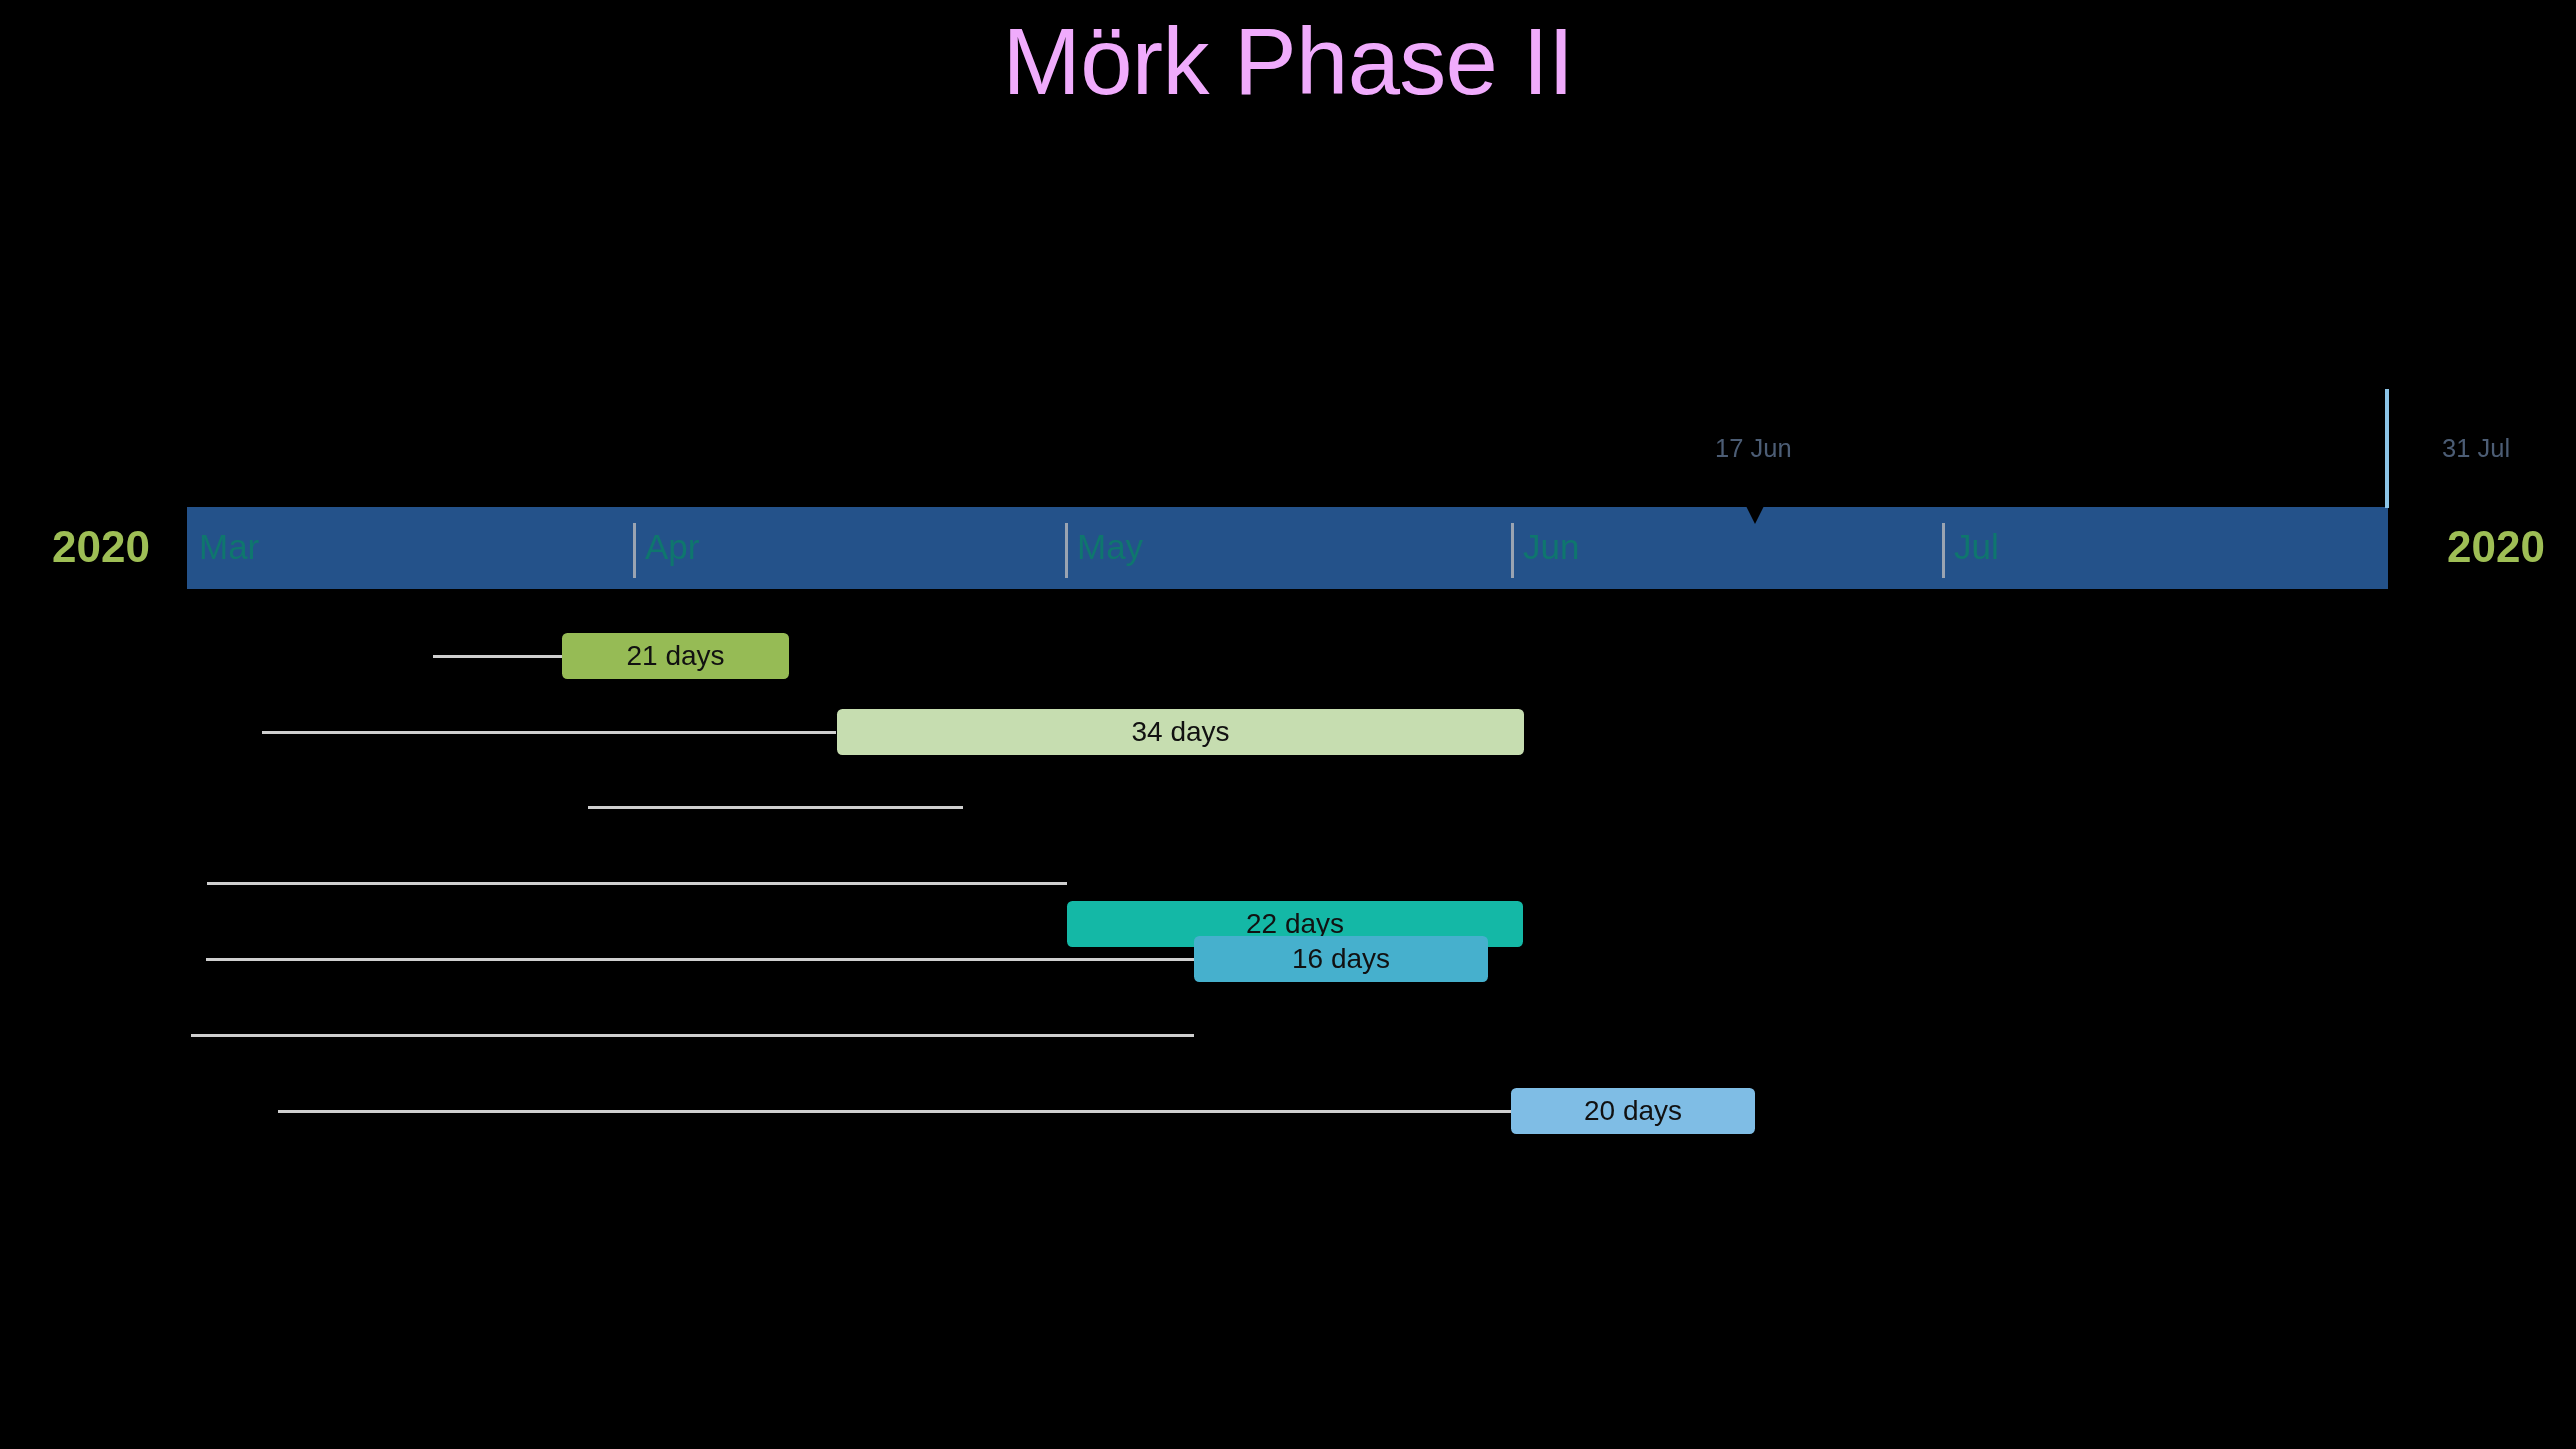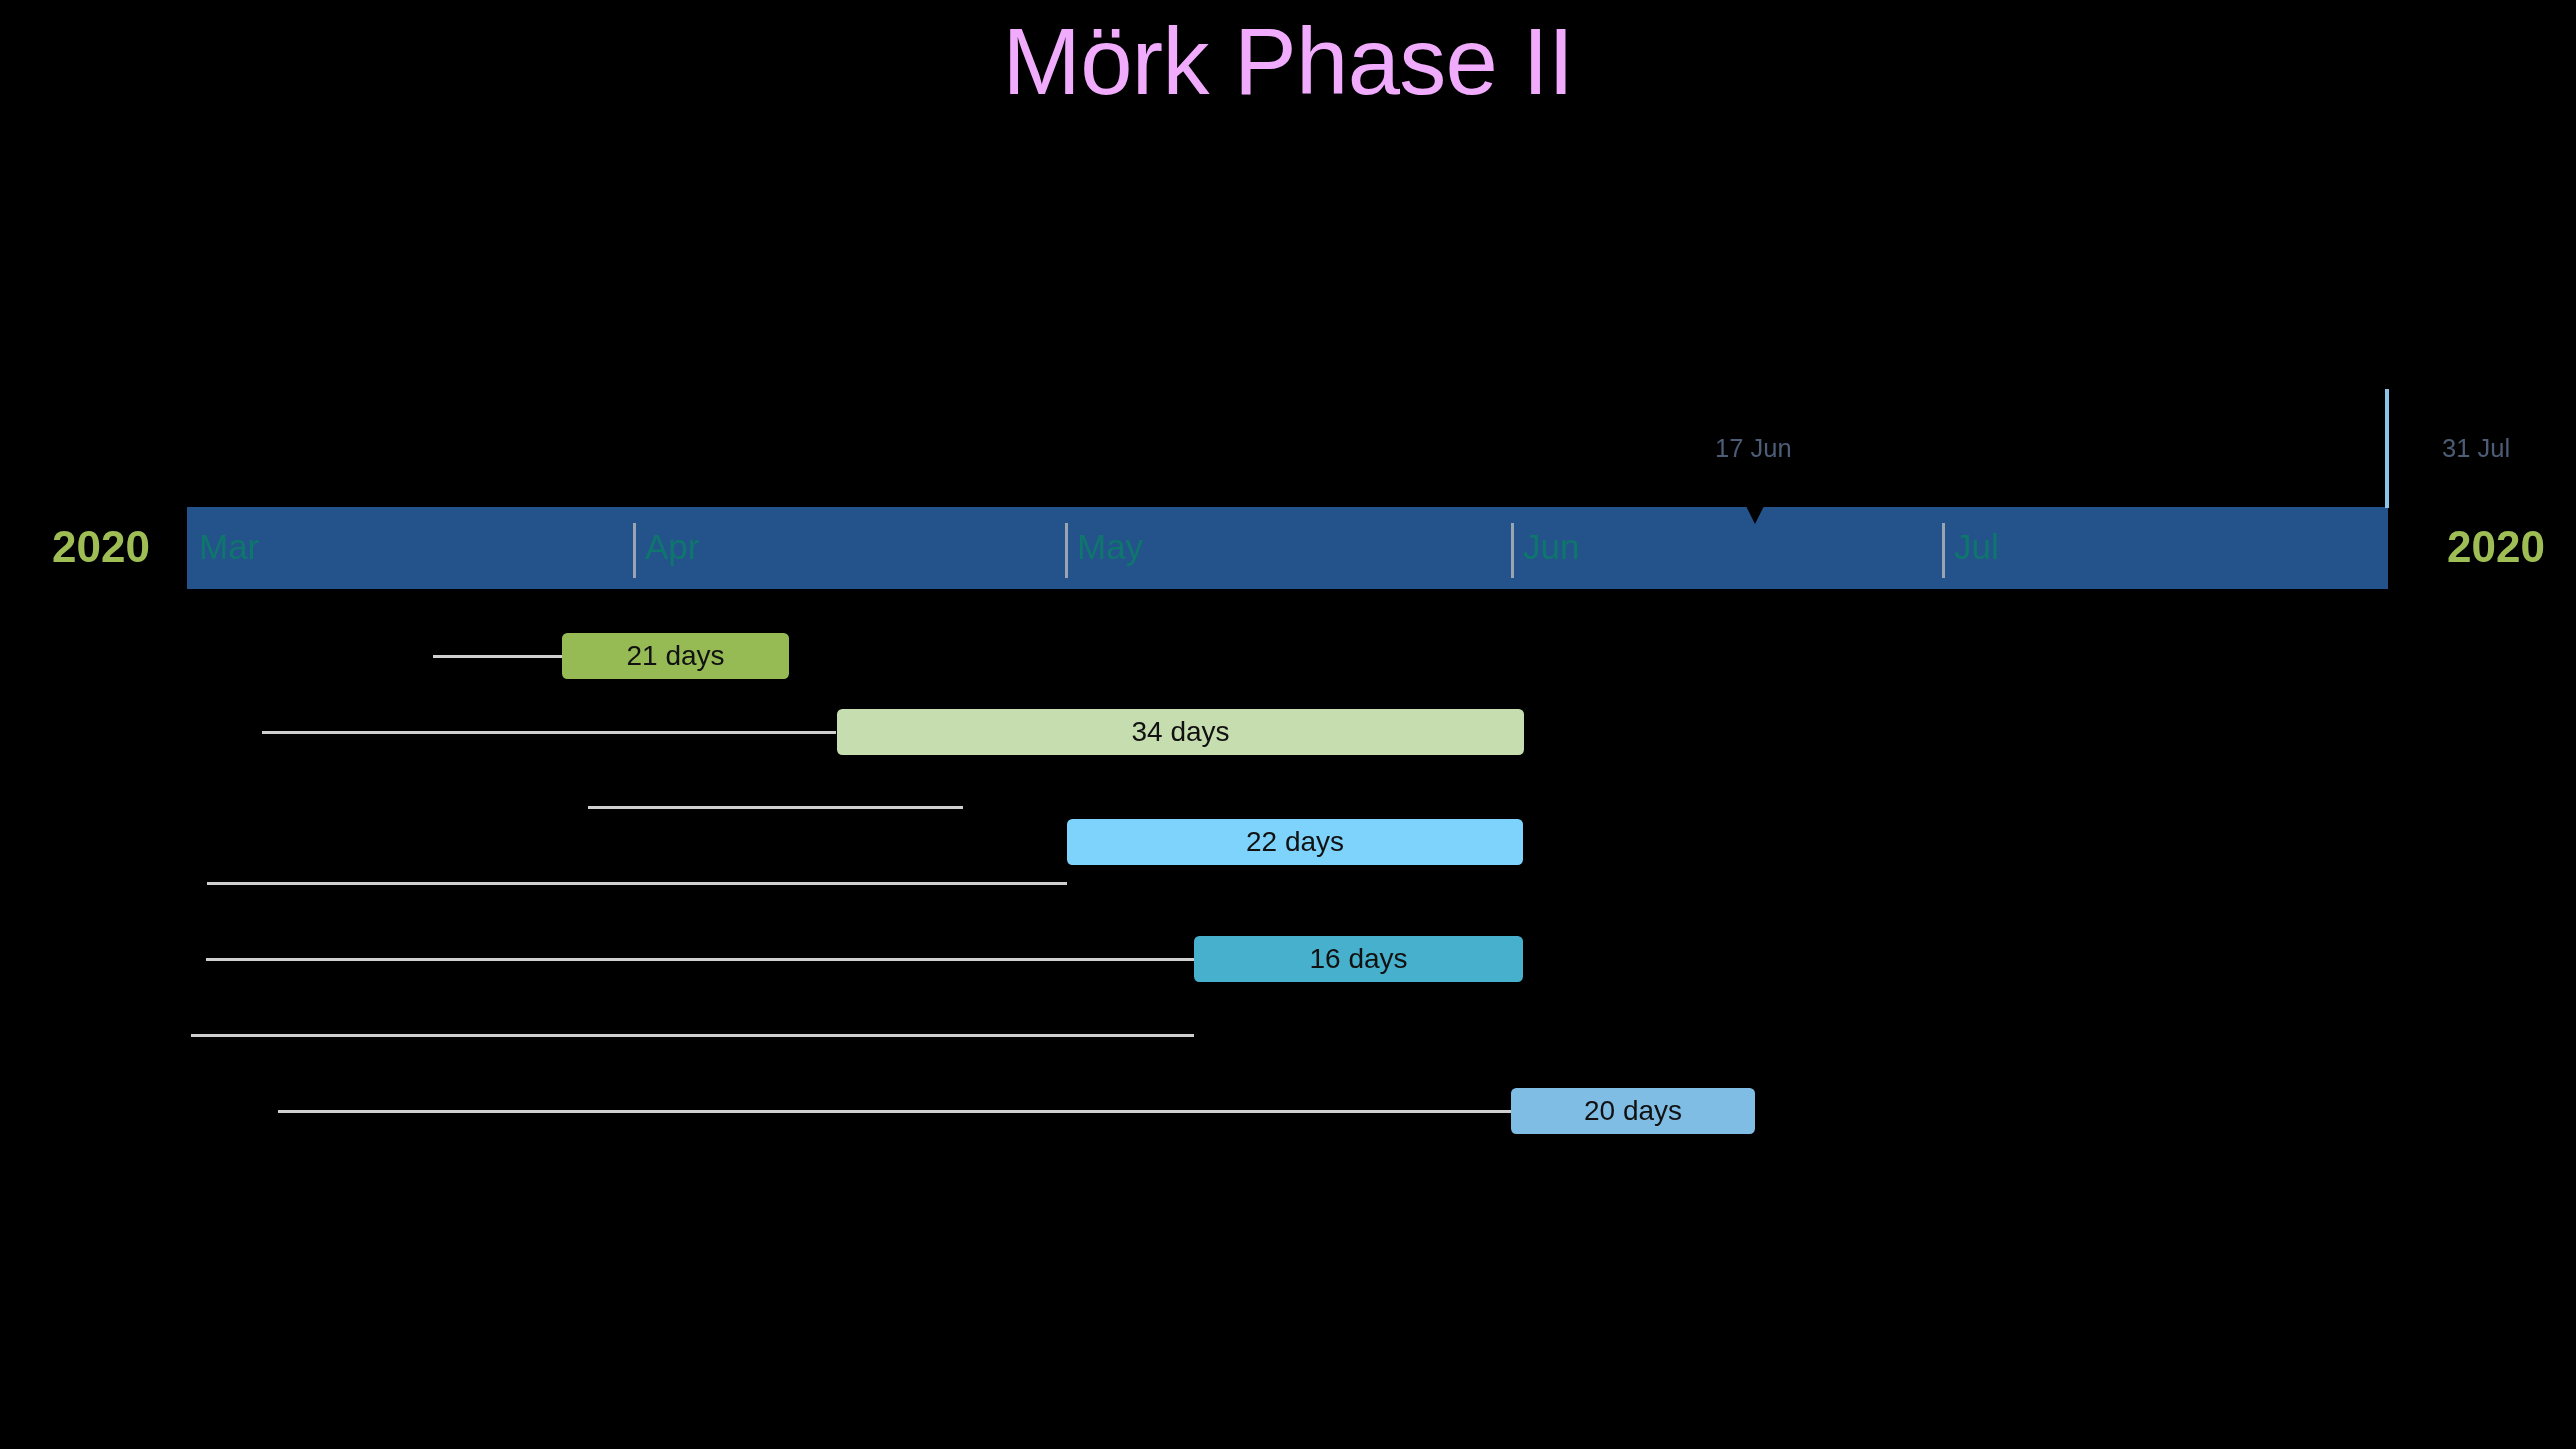--- a/index.html
+++ b/index.html
@@ -90,22 +90,22 @@
       <div class="month-name" style="left: 1954px; top: 529px; text-align: center;">Jul</div>
     </div>
 
   <div id="bars-layer">
       <div class="leader-line" style="left: 433px; top: 655px; width: 129px;"></div>
       <div class="task-bar" style="left: 562px; top: 633px; width: 227px; background: rgb(150, 187, 85);">21 days</div>
       <div class="leader-line" style="left: 262px; top: 731px; width: 574px;"></div>
       <div class="task-bar" style="left: 837px; top: 709px; width: 687px; background: rgb(198, 221, 176);">34 days</div>
       <div class="leader-line" style="left: 588px; top: 806px; width: 375px;"></div>
       <div class="leader-line" style="left: 207px; top: 882px; width: 860px;"></div>
-      <div class="task-bar" style="left: 1067px; top: 819px; width: 456px; background: #7dd3fc;">22 days</div>
+      <div class="task-bar" style="left: 1067px; top: 901px; width: 456px; background: #14b8a6;">22 days</div>
       <div class="leader-line" style="left: 206px; top: 958px; width: 988px;"></div>
-      <div class="task-bar" style="left: 1194px; top: 936px; width: 329px; background: rgb(70, 176, 205);">16 days</div>
+      <div class="task-bar" style="left: 1194px; top: 936px; width: 294px; background: rgb(70, 176, 205);">16 days</div>
       <div class="leader-line" style="left: 191px; top: 1034px; width: 1003px;"></div>
       <div class="leader-line" style="left: 278px; top: 1110px; width: 1233px;"></div>
       <div class="task-bar" style="left: 1511px; top: 1088px; width: 244px; background: rgb(127, 189, 229);">20 days</div>
     </div>
 
 </div>
 
 
 </body></html>

